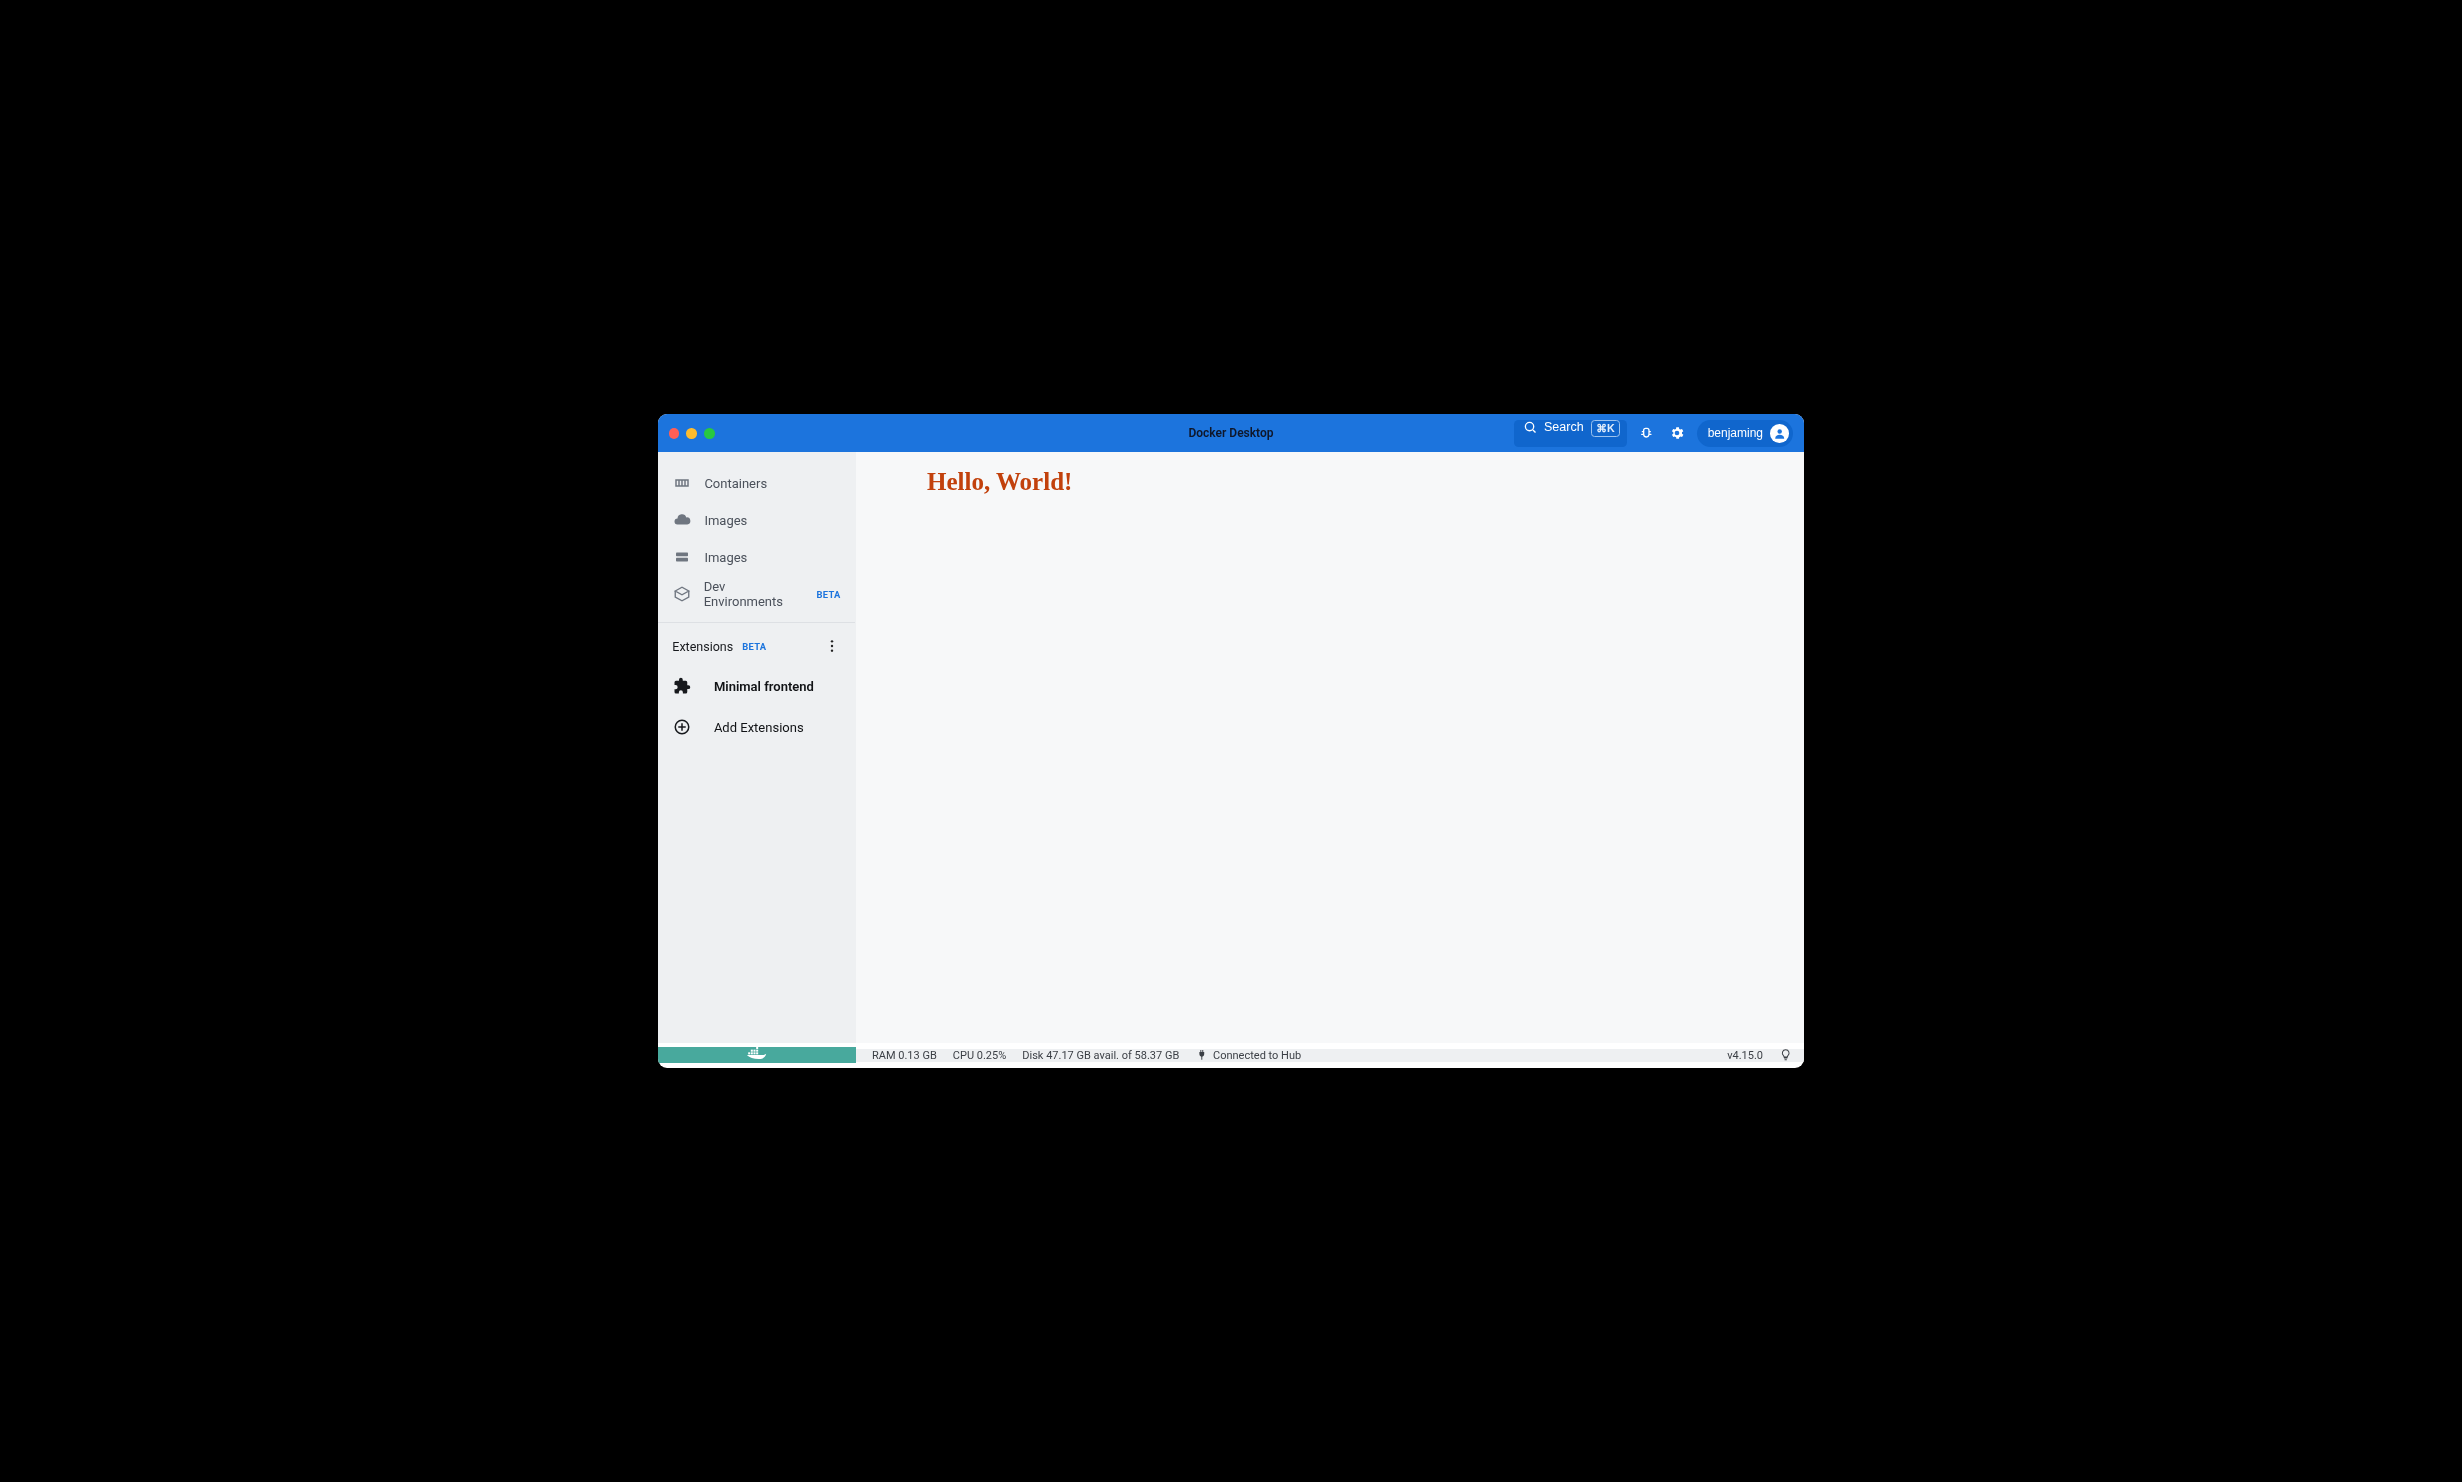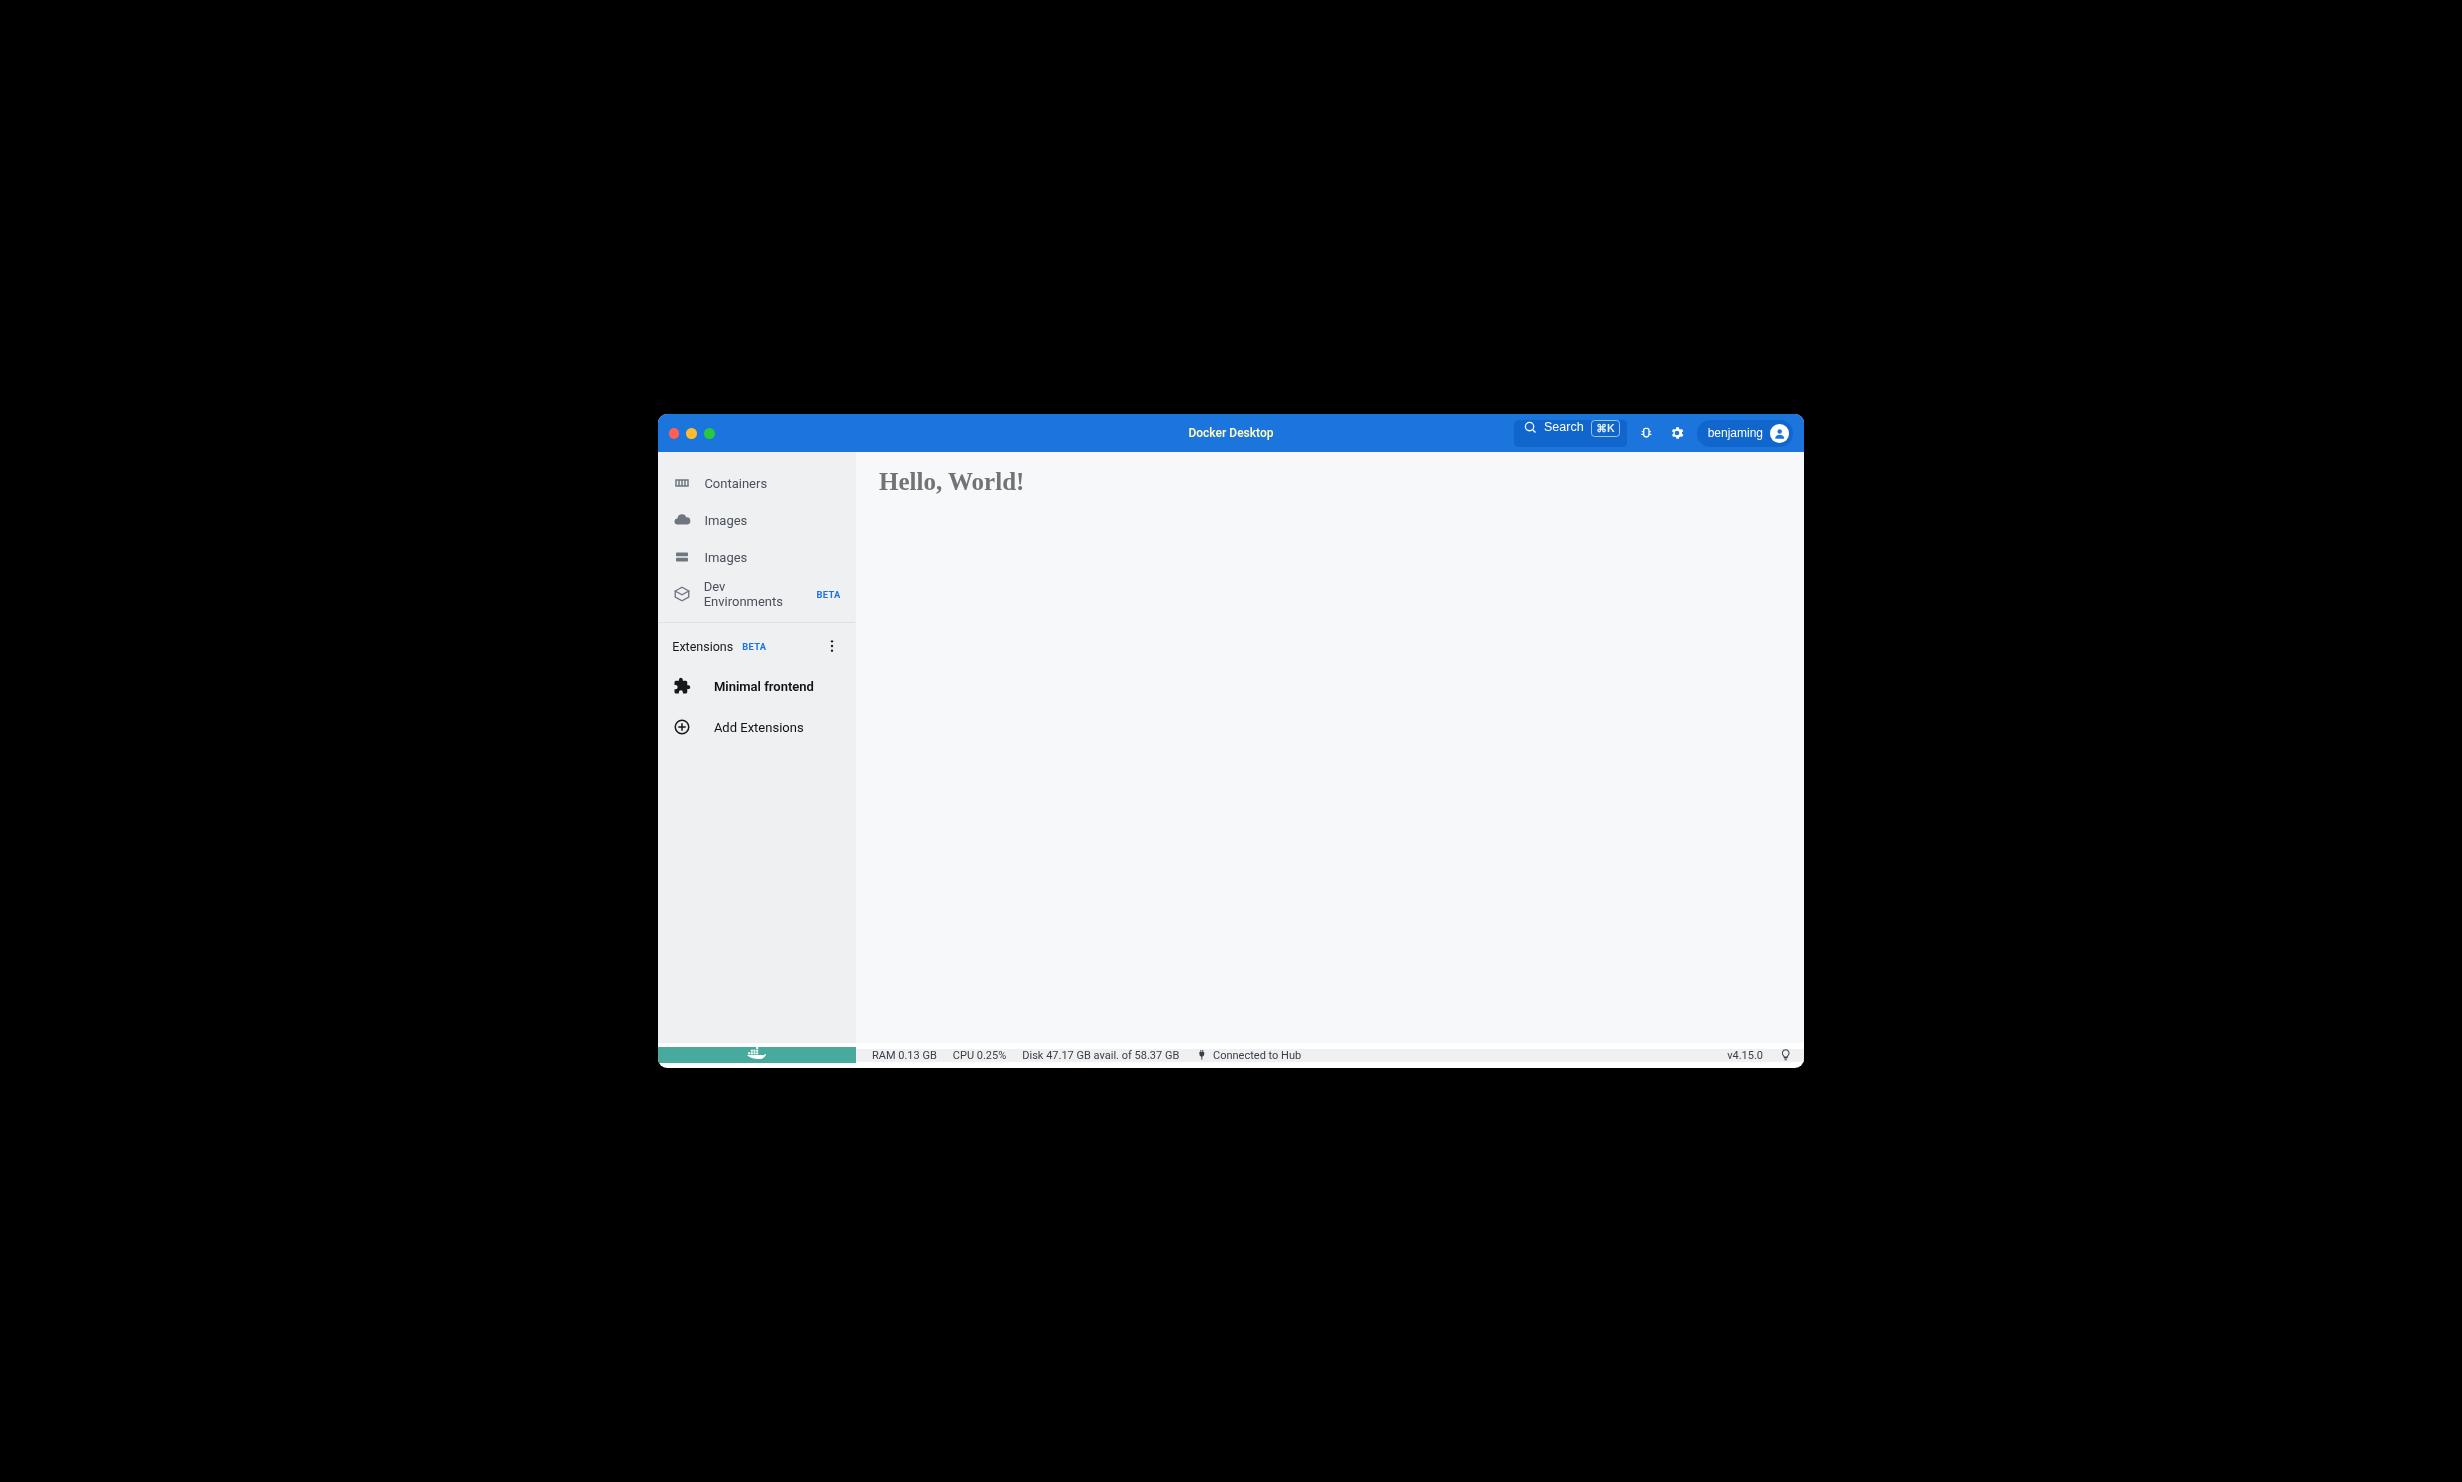--- a/index.html
+++ b/index.html
@@ -39,21 +39,21 @@
   .traffic-light { width: 10.7px; height: 10.7px; border-radius: 50%; }
   .tl-close   { background: #ff5f57; }
   .tl-min     { background: #febc2e; }
   .tl-max     { background: #28c840; }
   .titlebar-title {
     position: absolute;
     left: 50%;
     transform: translateX(-50%);
     font-size: 12px;
     font-weight: 600;
-    color: #fef9c3;
+    color: #0f172a;
   }
   .titlebar-right {
     margin-left: auto;
     display: flex;
     align-items: center;
     gap: 9px;
   }
   .search-btn {
     display: flex;
     align-items: flex-start;
@@ -170,21 +170,22 @@
   .main {
     flex:1;
     background: #f7f8f9;
     padding: 16px 23px;
     overflow:auto;
   }
   .main h1 {
     font-family: Georgia, "Times New Roman", serif;
     font-size: 25px;
     font-weight: 700;
-    color: #737373;
+    color: #c2410c;
+    margin-left: 48px;
   }
 
   
   .footer {
     height: 25px;
     display:flex;
     align-items:center;
     font-size:11px;
     color:#3b3f45;
   }

